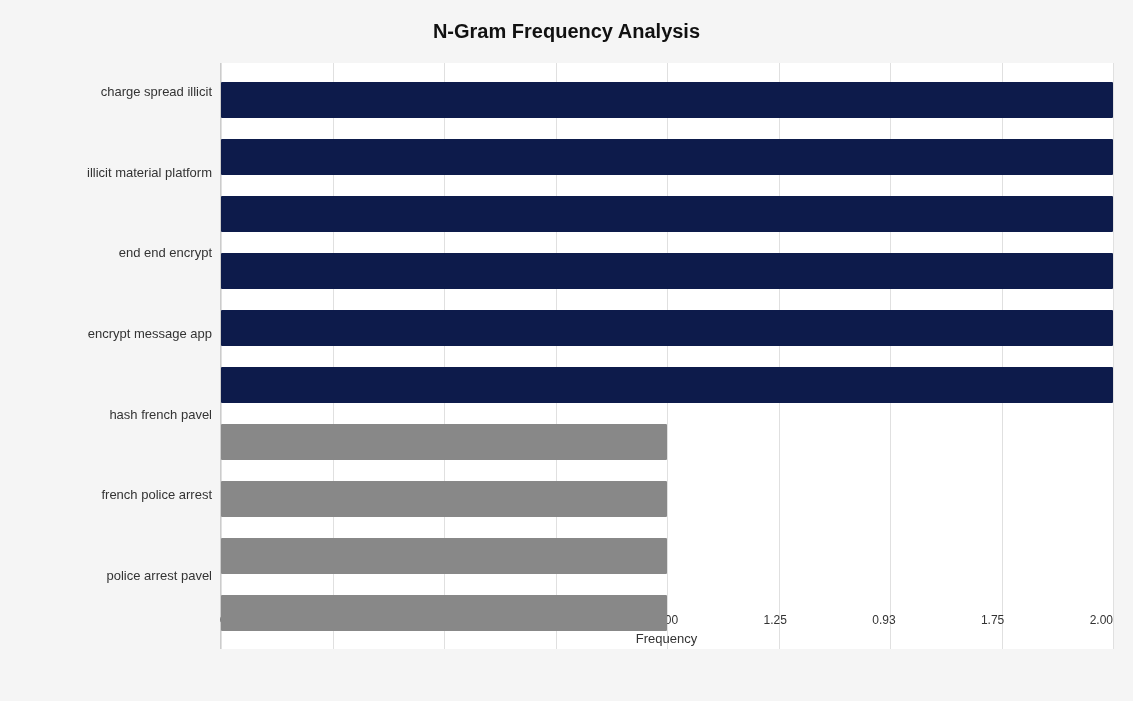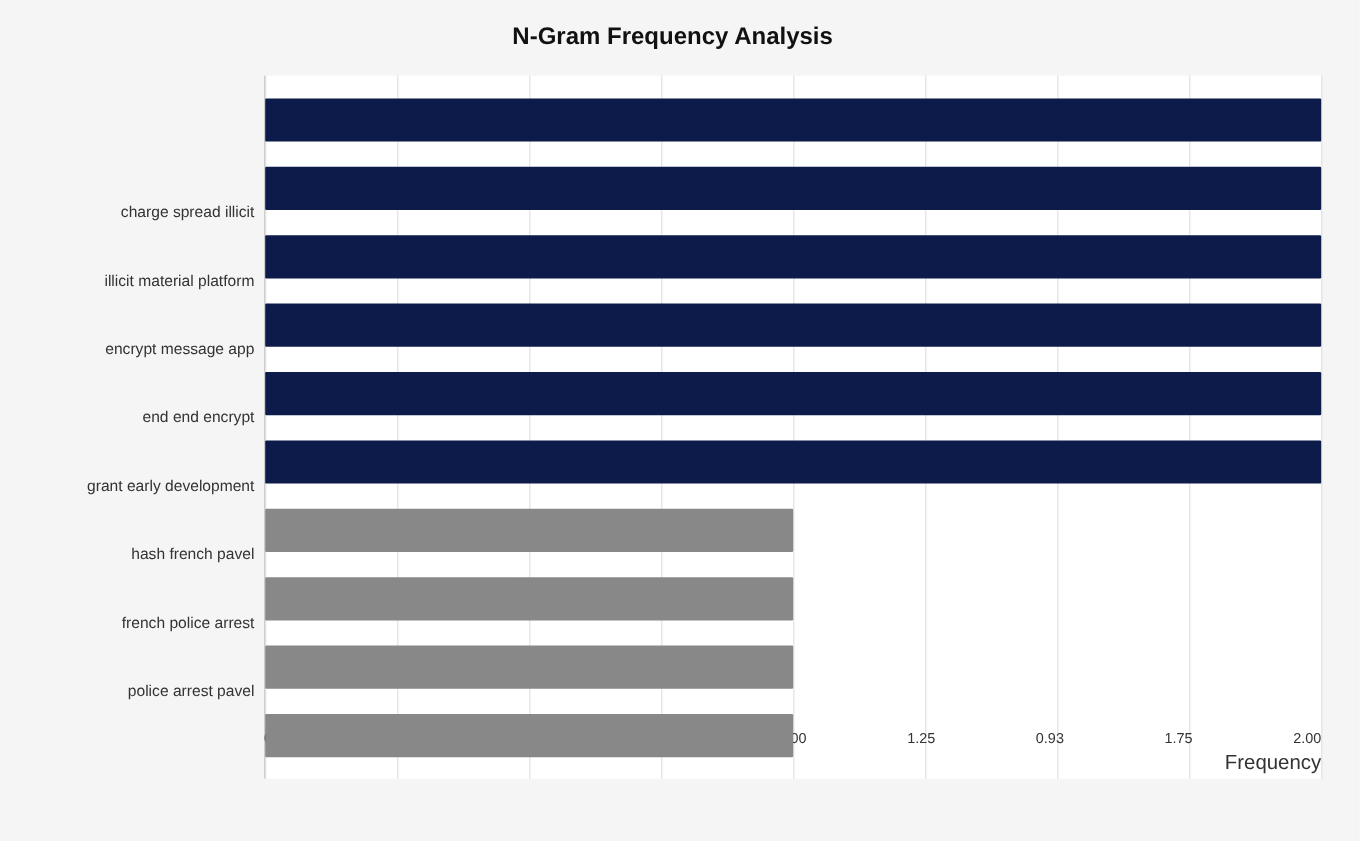--- a/index.html
+++ b/index.html
@@ -10,33 +10,33 @@
       height: 701px;
       display: flex;
       align-items: center;
       justify-content: center;
     }
     .chart-container {
       background: #f5f5f5;
       width: 1133px;
       height: 701px;
       position: relative;
-      padding: 20px 32px 60px 20px;
+      padding: 20px 20px 60px 20px;
     }
     .chart-title {
       text-align: center;
       font-size: 20px;
       font-weight: bold;
       margin-bottom: 20px;
       color: #111;
     }
     .y-axis {
       display: flex;
       flex-direction: column;
-      justify-content: flex-end;
+      justify-content: space-between;
       width: 200px;
       flex-shrink: 0;
       padding-right: 8px;
     }
     .y-label {
       text-align: right;
       font-size: 13px;
       color: #333;
       height: 57px;
       display: flex;
@@ -96,43 +96,42 @@
       flex-direction: row;
       justify-content: space-between;
       padding: 4px 0 0 0;
     }
     .x-tick {
       font-size: 12px;
       color: #333;
       text-align: center;
     }
     .x-axis-label {
-      text-align: right;
-      font-size: 17px;
+      text-align: center;
+      font-size: 13px;
       color: #333;
       margin-top: 4px;
     }
     .plot-wrapper {
       flex: 1;
       position: relative;
     }
   </style>
 </head>
 <body>
 
 <div class="chart-container">
   <div class="chart-title">N-Gram Frequency Analysis</div>
   <div style="display:flex; flex-direction:row; width:100%; height: calc(100% - 80px);">
 
     <div class="y-axis" id="y-axis-container">
     <div class="y-label">charge spread illicit</div>
         <div class="y-label">illicit material platform</div>
+        <div class="y-label">end end encrypt</div>
         <div class="y-label">encrypt message app</div>
-        <div class="y-label">end end encrypt</div>
-        <div class="y-label">grant early development</div>
         <div class="y-label">hash french pavel</div>
         <div class="y-label">french police arrest</div>
         <div class="y-label">police arrest pavel</div>
       </div>
 
     <div class="plot-wrapper">
       <div class="plot-area" id="plot-area">
 
         <div class="grid-lines" id="grid-lines">
             <div class="grid-line" style="left: 0%;"></div>

